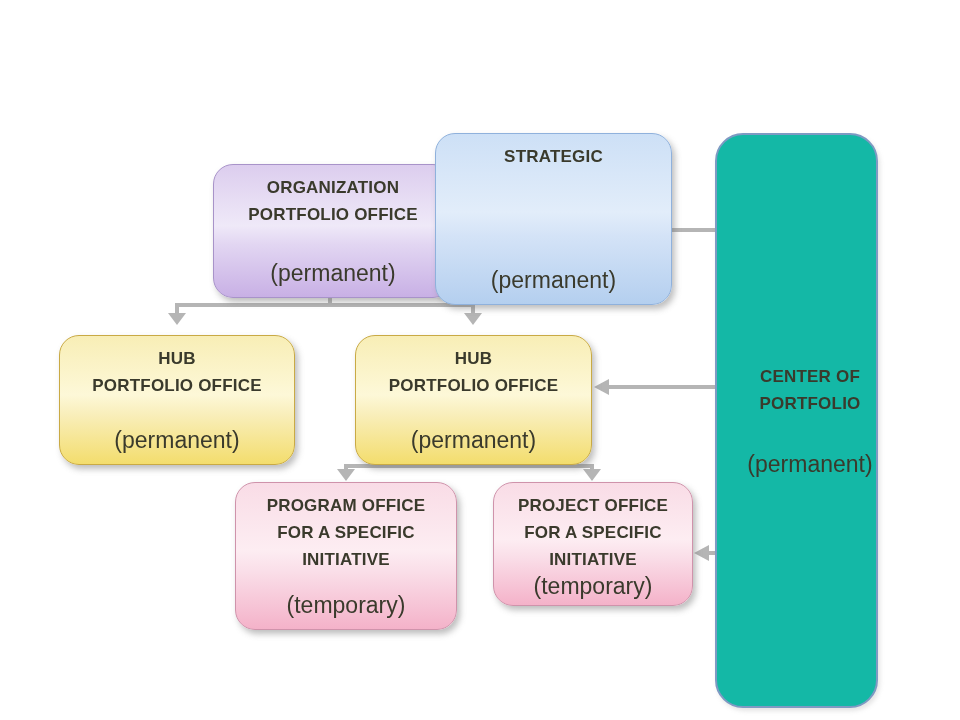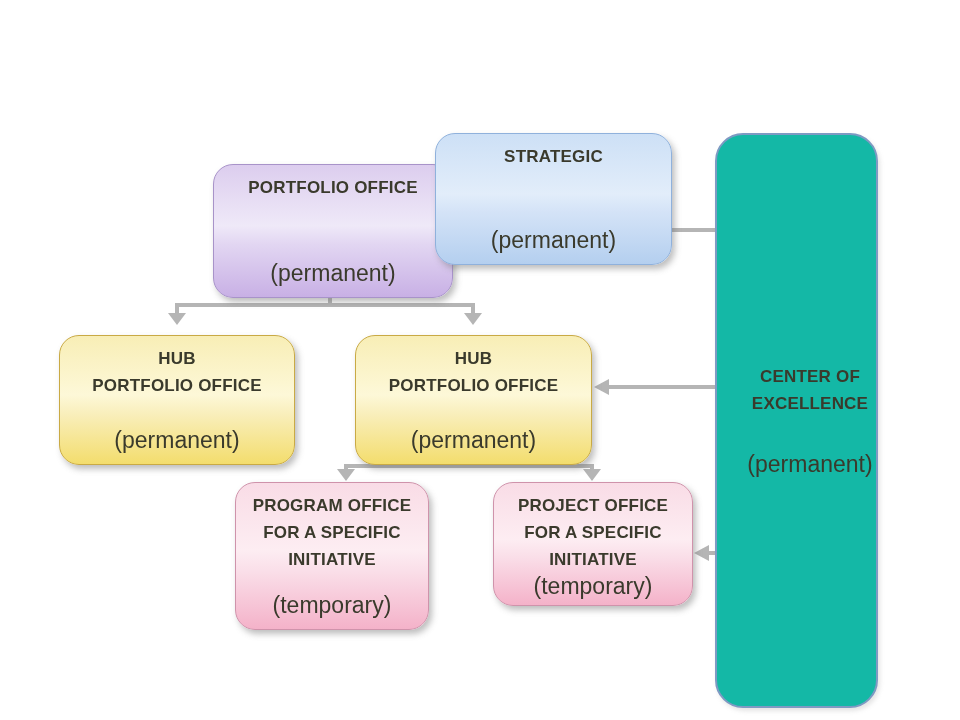--- a/index.html
+++ b/index.html
@@ -41,33 +41,33 @@
   .node .status {
     font-size: 23px;
     line-height: 26px;
   }
   .node-purple {
     left: 213px; top: 164px; width: 240px; height: 134px;
     background: linear-gradient(180deg, #dccdee 0%, #efe9f8 46%, #e2d6f2 60%, #c8b0e5 100%);
     border: 1.5px solid #a893c9;
   }
   .node-blue {
-    left: 435px; top: 133px; width: 237px; height: 132px;
+    left: 435px; top: 133px; width: 237px; height: 172px;
     background: linear-gradient(180deg, #cde0f6 0%, #e2edfa 46%, #d4e3f7 60%, #b4cfef 100%);
     border: 1.5px solid #8fb1dc;
     z-index: 2;
   }
   .node-yellow-left  { left: 59px;  top: 326px; width: 236px; height: 130px; }
   .node-yellow-center{ left: 355px; top: 326px; width: 237px; height: 130px; }
   .node-yellow-left, .node-yellow-center {
     background: linear-gradient(180deg, #f8eeb6 0%, #fdf8d8 46%, #f9efbd 60%, #f3dd6d 100%);
     border: 1.5px solid #c9aa45;
     margin-top: 9px;
   }
-  .node-pink-left  { left: 235px; top: 482px; width: 194px; height: 148px; gap: 7px; }
+  .node-pink-left  { left: 235px; top: 482px; width: 222px; height: 148px; gap: 7px; }
   .node-pink-right { left: 493px; top: 482px; width: 200px; height: 124px; }
   .node-pink-left, .node-pink-right {
     background: linear-gradient(180deg, #f9dce6 0%, #fdedf2 46%, #fadfe9 60%, #f4b2c9 100%);
     border: 1.5px solid #cf93ab;
   }
   .node-coe {
     left: 715px; top: 133px; width: 163px; height: 575px;
     background: #14b8a6;
     border: 2.5px solid #7e9ac3;
     border-radius: 28px;
@@ -106,36 +106,37 @@
 
     <path d="M716 387 L608 387" stroke="#b5b5b5" stroke-width="4"></path>
     <polygon points="594,387 609,379 609,395" fill="#b5b5b5"></polygon>
 
     <path d="M716 553 L708 553" stroke="#b5b5b5" stroke-width="4"></path>
     <polygon points="694,553 709,545 709,561" fill="#b5b5b5"></polygon>
   </svg>
 
   <div class="node node-purple">
     <div class="title">
+      <span>ORGANIZATION</span>
       <span>PORTFOLIO OFFICE</span>
     </div>
     <div class="status">(permanent)</div>
   </div>
 
   <div class="node node-blue">
     <div class="title">
       <span>STRATEGIC</span>
     </div>
     <div class="status">(permanent)</div>
   </div>
 
   <div class="node node-coe">
     <div class="title">
       <span>CENTER OF</span>
-      <span>EXCELLENCE</span>
+      <span>PORTFOLIO</span>
     </div>
     <div class="coe-gap"></div>
     <div class="status">(permanent)</div>
   </div>
 
   <div class="node node-yellow-left">
     <div class="title">
       <span>HUB</span>
       <span>PORTFOLIO OFFICE</span>
     </div>

